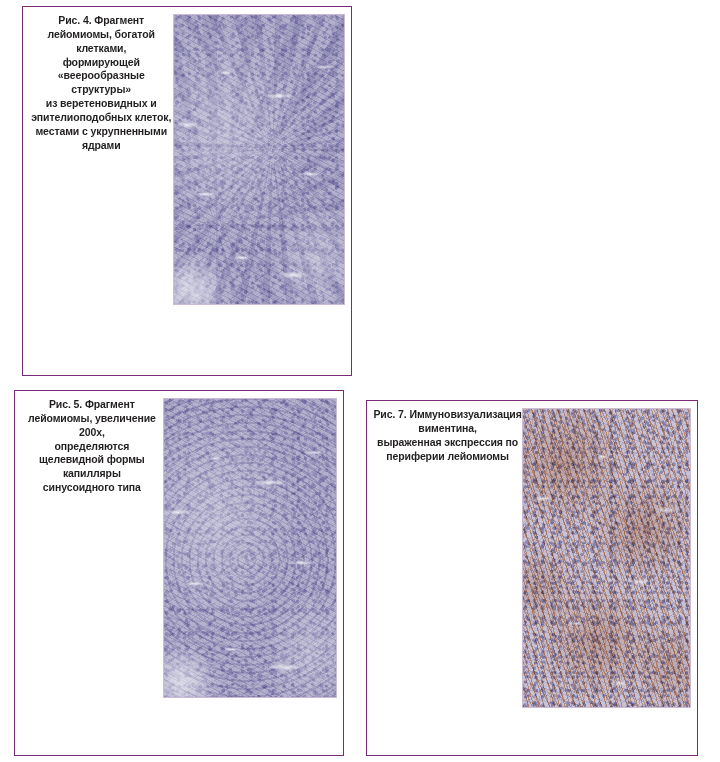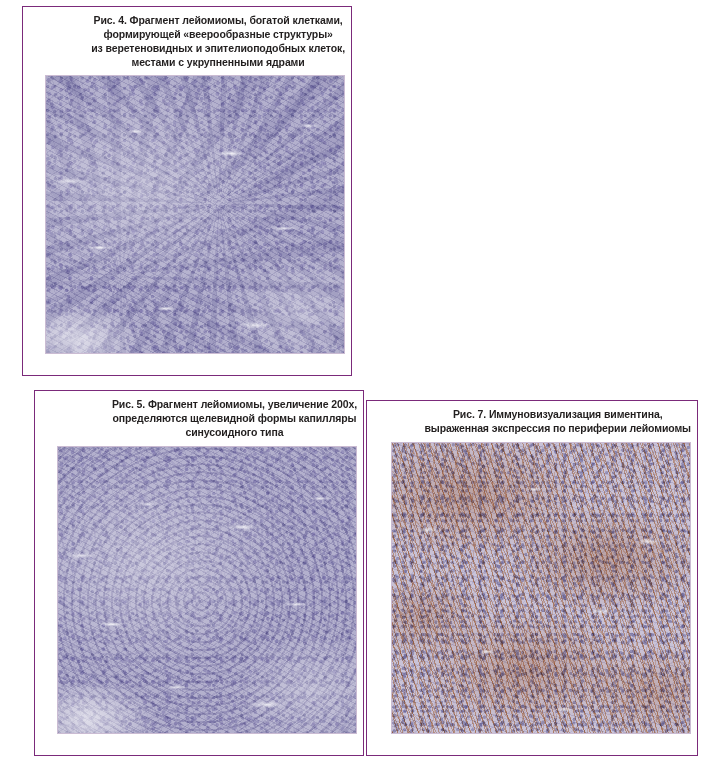--- a/index.html
+++ b/index.html
@@ -18,45 +18,45 @@
     width: 720px;
     height: 762px;
     background: #ffffff;
     box-sizing: border-box;
   }
   .figure {
     position: absolute;
     box-sizing: border-box;
     border: 1px solid #7b2a7a;
     background: #ffffff;
-    padding: 7px 6px 21px 6px;
+    padding: 7px 6px 2px 6px;
     display: flex;
-    flex-direction: column;
-    align-items: flex-end;
+    flex-direction: row;
+    align-items: flex-start;
   }
   .fig-caption {
     font-size: 10.5px;
     font-weight: bold;
     line-height: 1.32;
     color: #221f1f;
     text-align: center;
     white-space: pre-line;
     margin: 0 0 6px 0;
     letter-spacing: -0.1px;
   }
   .fig-image {
     position: relative;
     overflow: hidden;
     border: 1px solid #cbbcd3;
     box-sizing: border-box;
   }
 
   
   #fig4 { left: 22px;  top: 6px;   width: 330px; height: 370px; }
-  #fig5 { left: 34px;  top: 390px; width: 330px; height: 366px; }
+  #fig5 { left: 14px;  top: 390px; width: 330px; height: 366px; }
   #fig6 { left: 366px; top: 22px;  width: 332px; height: 360px; }
   #fig7 { left: 366px; top: 400px; width: 332px; height: 356px; }
 
   #fig4 .fig-image { width: 300px; height: 291px; }
   #fig5 .fig-image { width: 300px; height: 300px; }
   #fig6 .fig-image { width: 300px; height: 300px; }
   #fig7 .fig-image { width: 300px; height: 300px; }
 
   
   .tissue {

